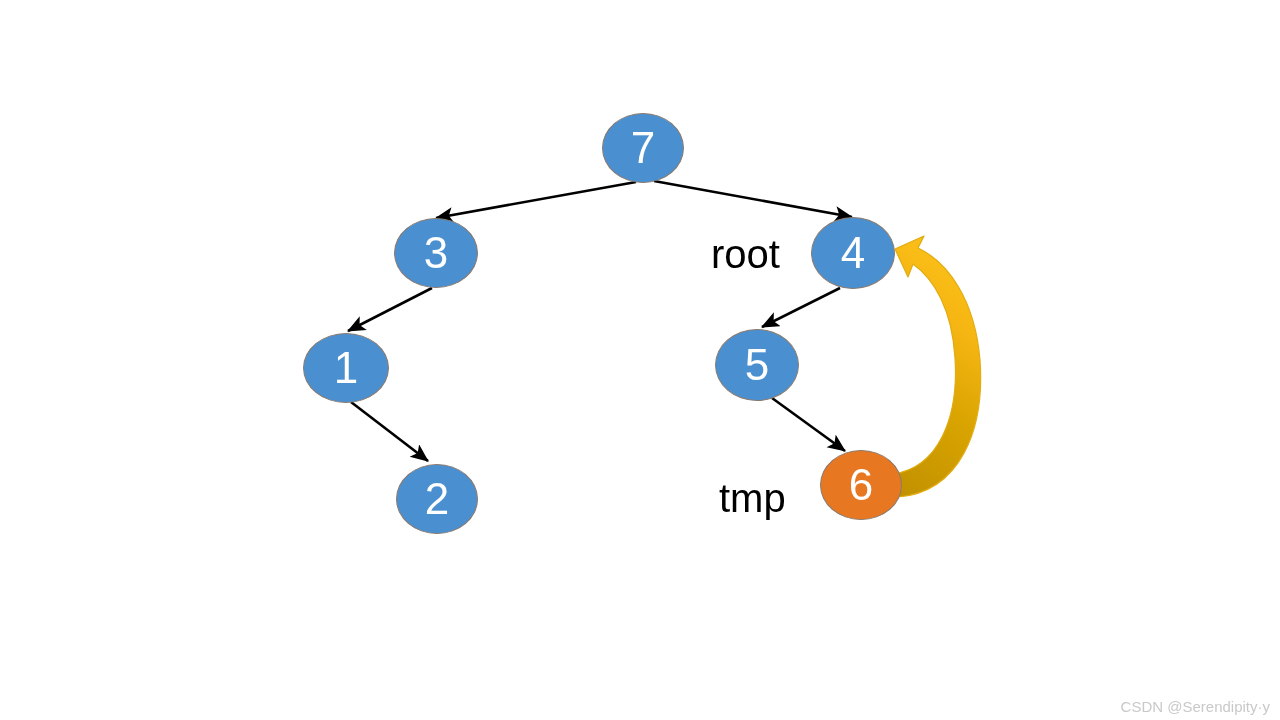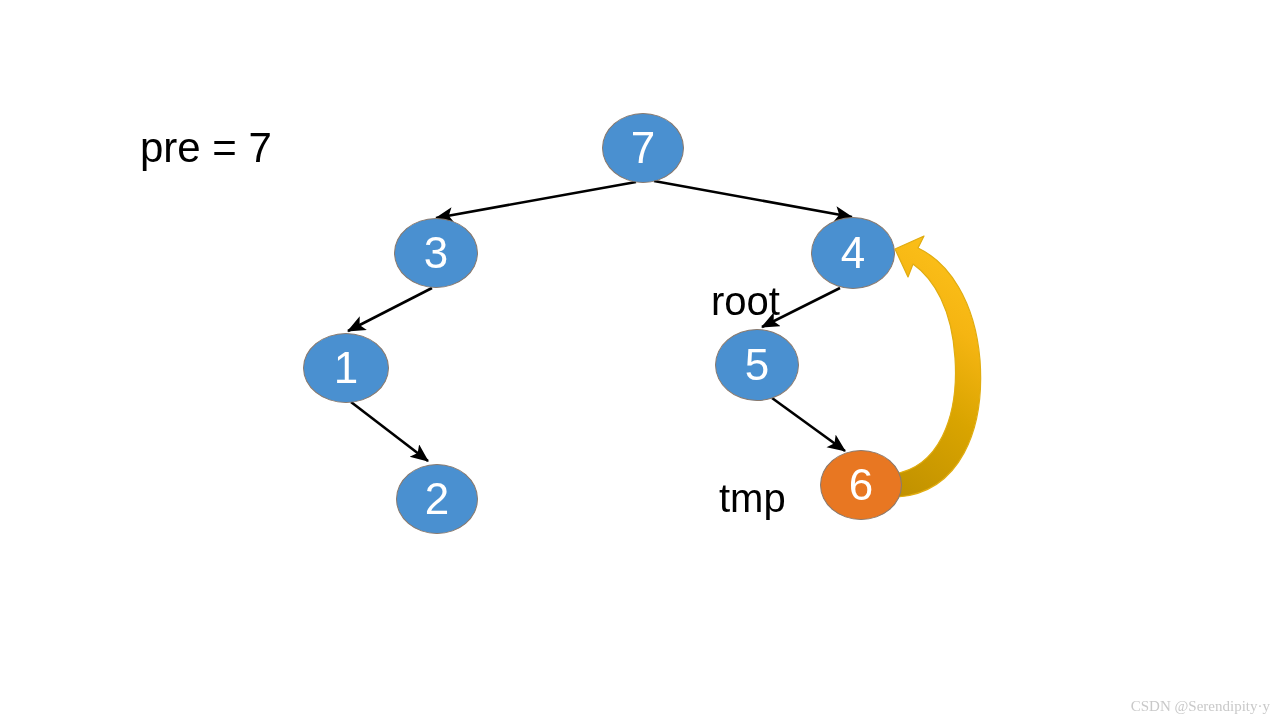--- a/index.html
+++ b/index.html
@@ -60,21 +60,21 @@
     font-family: "Liberation Sans", sans-serif;
     white-space: nowrap;
     user-select: none;
   }
   #watermark {
     position: absolute;
     right: 10px;
     bottom: 5px;
     color: #C9C9C9;
     font-size: 15px;
-    font-family: Liberation Serif, serif;
+    font-family: Liberation Sans, sans-serif;
     white-space: nowrap;
     user-select: none;
   }
 </style>
 </head>
 <body>
 
 <div id="canvas">
 
   <svg id="edge-layer" viewBox="0 0 1280 720" xmlns="http://www.w3.org/2000/svg">
@@ -132,21 +132,20 @@
   </div>
 
   <div class="node node-blue" style="left:715px; top:329px; width:84px; height:72px; font-size:44px;">
     <span>5</span>
   </div>
 
   <div class="node node-orange" style="left:820px; top:450px; width:82px; height:70px; font-size:44px;">
     <span>6</span>
   </div>
 
-  <div class="node-label" style="left:711px; top:232px; font-size:40px;margin-top:47px;">root</div>
+  <div class="node-label" style="left:711px; top:232px; font-size:40px;">root</div>
 
   <div class="node-label" style="left:719px; top:476px; font-size:40px;">tmp</div>
 
-  <div class="free-text" style="left:140px; top:124px; font-size:42px;">pre = 7</div>
 
   <div id="watermark">CSDN @Serendipity·y</div>
 
 </div>
 
 </body></html>

